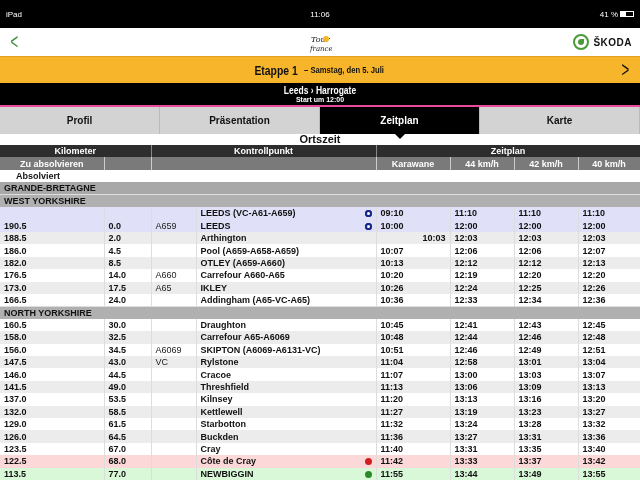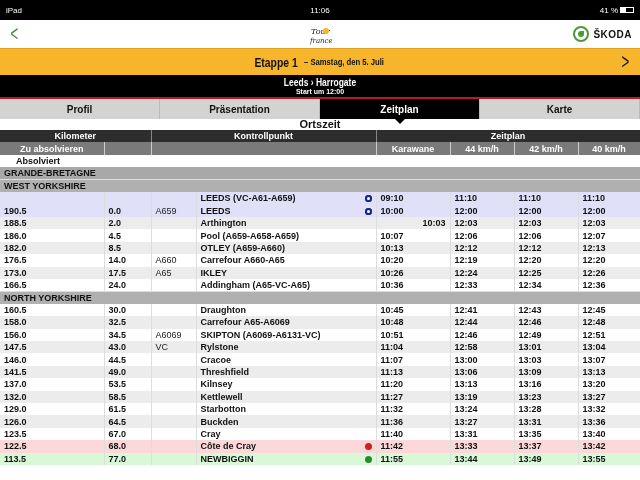--- a/index.html
+++ b/index.html
@@ -1,34 +1,34 @@
 <!DOCTYPE html>
 <html><head>
 <meta charset="utf-8">
 <style>
 *{box-sizing:border-box;margin:0;padding:0}
 body{width:640px;height:480px;overflow:hidden;background:#fff;font-family:"Liberation Sans",sans-serif;color:#111}
-.statusbar{height:20px;background:#000;color:#fff;font-size:8px;display:flex;align-items:center;justify-content:space-between;padding:0 6px;position:relative}
+.statusbar{height:28px;background:#000;color:#fff;font-size:8px;display:flex;align-items:center;justify-content:space-between;padding:0 6px;position:relative}
 .statusbar .time{position:absolute;left:0;right:0;text-align:center}
 .battery{display:inline-block;width:14px;height:6px;border:1px solid #fff;vertical-align:middle;margin-left:2px;position:relative}
 .battery::after{content:"";position:absolute;left:0;top:0;bottom:0;width:40%;background:#fff}
 .navbar{height:28px;background:#fff;display:flex;align-items:center;justify-content:space-between;padding:0 8px;position:relative}
 .back{color:#3a8c3a;font-size:22px;line-height:1;transform:scaleX(.6);display:inline-block;font-weight:200}
 .logo{position:absolute;left:50%;transform:translateX(-50%);top:2px;width:24px;height:26px}
 .skoda{display:flex;align-items:center;gap:4px;font-weight:bold;font-size:10px;letter-spacing:.5px}
 .skoda-badge{width:16px;height:16px;border-radius:50%;border:2px solid #4a9a3a;background:#fff;position:relative}
 .skoda-badge::after{content:"";position:absolute;left:3px;top:3px;width:6px;height:6px;background:#4a9a3a;border-radius:50% 0 50% 50%}
 .stagebar{height:27px;background:#f7b52b;display:flex;align-items:center;justify-content:center;position:relative;border-top:1px solid #e0a020}
 .stagebar .t1{font-weight:bold;font-size:13px;transform:scaleX(.8);display:inline-block}
 .stagebar .t2{font-weight:bold;font-size:9px;margin-left:-6px;transform:scaleX(.85);display:inline-block}
 .stagebar .next{position:absolute;right:8px;top:0;font-size:22px;line-height:26px;transform:scaleX(.6);color:#111}
 .routebar{height:22px;background:#000;color:#fff;text-align:center;padding-top:2px}
 .routebar .r1{font-size:10px;font-weight:bold;transform:scaleX(.85);display:block;line-height:11px}
 .routebar .r2{font-size:7px;font-weight:bold;line-height:8px;display:block}
-.tabs{display:flex;height:22px;background:#b91c1c;padding-top:2px}
+.tabs{display:flex;height:29px;background:#ec4899;padding-top:2px}
 .tab{flex:1;background:#d3d3d3;font-size:10px;font-weight:bold;display:flex;align-items:center;justify-content:center;border-right:1px solid #bbb;position:relative}
 .tab.active{background:#000;color:#fff}
 .tab.active::after{content:"";position:absolute;bottom:-5px;left:50%;margin-left:-5px;border-left:5px solid transparent;border-right:5px solid transparent;border-top:5px solid #000}
 .ortszeit{font-size:11px;font-weight:bold;text-align:center;height:11px;line-height:11px}
 table{width:640px;border-collapse:collapse;table-layout:fixed;font-size:9px;font-weight:bold}
 td,th{height:12.4px;line-height:12px;padding:0 4px;white-space:nowrap;overflow:hidden}
 thead tr.h1 th{background:#2d2d2d;color:#fff;font-weight:bold;text-align:center;border-right:1px solid #888}
 thead tr.h2 th{background:#7a7a7a;color:#fff;font-weight:bold;text-align:center;border-right:1px solid #ccc}
 .absolviert td{background:#fff;font-size:9px;padding-left:16px}
 .region1 td{background:#a8a8a8;color:#111}

